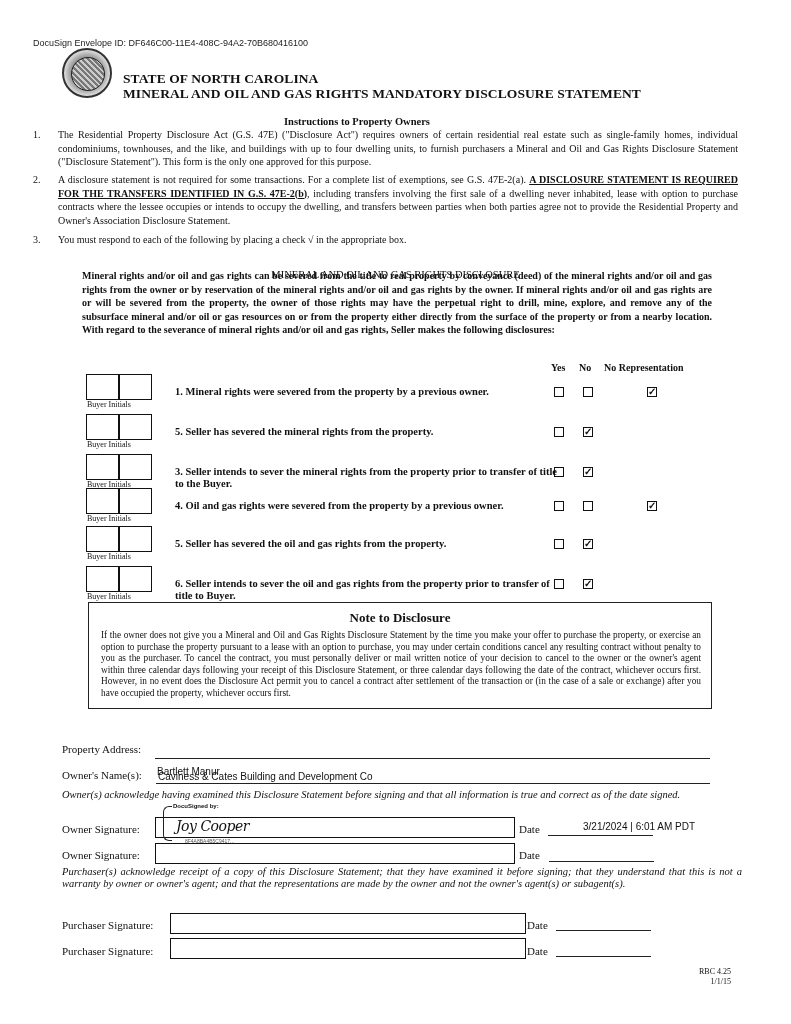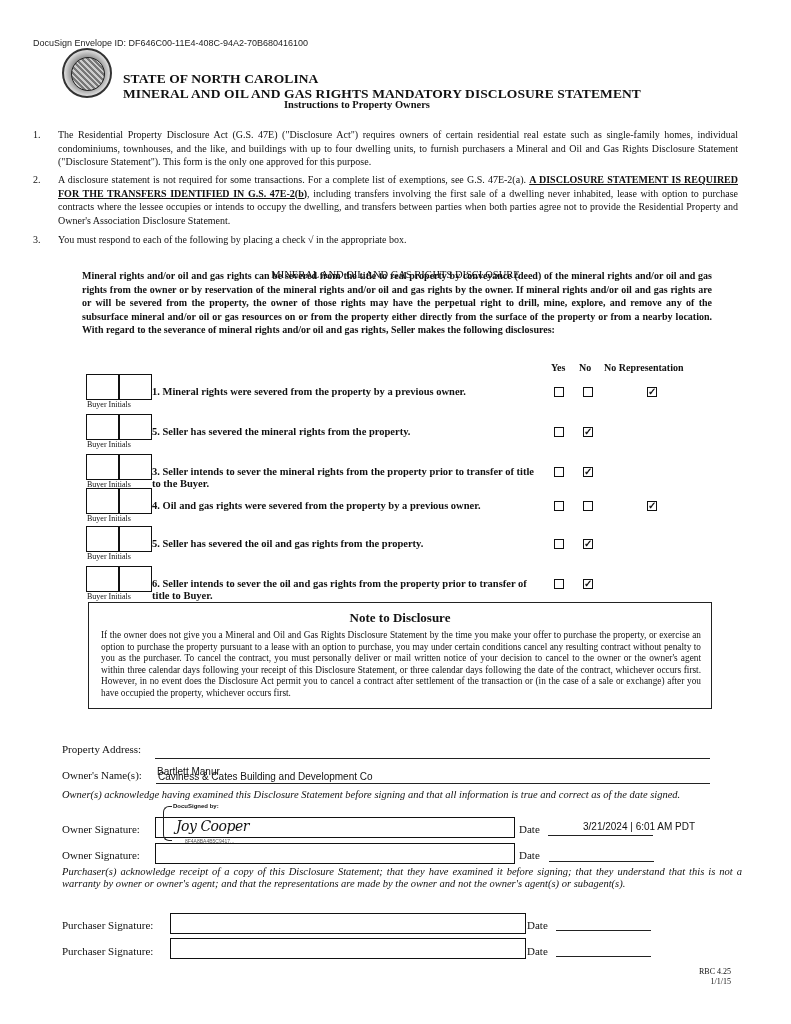--- a/index.html
+++ b/index.html
@@ -6,33 +6,33 @@
   body { width: 791px; height: 1024px; position: relative; overflow: hidden;
          font-family: "Liberation Serif", "DejaVu Serif", serif; color: #111; }
   .abs { position: absolute; }
   .envelope { left: 33px; top: 38px; font-family: "Liberation Sans", "DejaVu Sans", sans-serif; font-size: 9px; color: #222; }
   .seal { left: 62px; top: 48px; width: 50px; height: 50px; border-radius: 50%;
           border: 2px solid #333; box-sizing: border-box; background: radial-gradient(circle, #bbb 0%, #888 45%, #ddd 70%, #555 100%); }
   .seal-inner { position: absolute; left: 7px; top: 7px; width: 32px; height: 32px; border-radius: 50%; border: 1px solid #222;
                 background: repeating-linear-gradient(45deg, #777 0 2px, #ccc 2px 4px); }
   .title1 { left: 123px; top: 71px; font-size: 13.5px; font-weight: bold; letter-spacing: 0.1px; }
   .title2 { left: 123px; top: 86px; font-size: 13.5px; font-weight: bold; letter-spacing: 0.1px; }
-  .instr-head { left: 0; width: 714px; top: 99px; text-align: center; font-size: 10.5px; font-weight: bold; }
+  .instr-head { left: 0; width: 714px; top: 116px; text-align: center; font-size: 10.5px; font-weight: bold; }
   .inst { left: 33px; width: 705px; font-size: 10px; line-height: 13.5px; }
   .inst .num { position: absolute; left: 0; top: 0; }
   .inst .txt { margin-left: 25px; text-align: justify; }
   .inst u b { font-weight: bold; }
   .sec-head { left: 0; width: 791px; top: 269px; text-align: center; font-size: 10.5px; }
   .sec-body { left: 82px; width: 630px; top: 269px; font-size: 10px; line-height: 13.6px; font-weight: bold; text-align: justify; }
   .col-head { top: 362px; font-size: 10px; font-weight: bold; }
   .q-row { left: 86px; width: 640px; height: 40px; }
   .initials { position: absolute; left: 0; top: 0; width: 66px; height: 26px; border: 1.5px solid #111; box-sizing: border-box; }
   .initials::after { content: ""; position: absolute; left: 31px; top: 0; width: 1.5px; height: 100%; background: #111; }
   .initials-label { position: absolute; left: 1px; top: 26px; font-size: 8px; white-space: nowrap; }
-  .q-text { position: absolute; left: 66px; top: 12px; width: 390px; font-size: 10.5px; font-weight: bold; line-height: 12px; }
+  .q-text { position: absolute; left: 89px; top: 12px; width: 390px; font-size: 10.5px; font-weight: bold; line-height: 12px; }
   .cb { position: absolute; width: 10px; height: 10px; border: 1.5px solid #111; box-sizing: border-box; top: 13px; font-size: 10px; line-height: 7px; font-weight: bold; text-align: center; }
   .cb.yes { left: 468px; } .cb.no { left: 497px; } .cb.norep { left: 561px; }
   .note-box { left: 88px; top: 602px; width: 624px; height: 107px; border: 1px solid #222; box-sizing: border-box; }
   .note-title { position: absolute; left: 0; width: 100%; top: 7px; text-align: center; font-size: 13px; font-weight: bold; }
   .note-body { position: absolute; left: 12px; width: 600px; top: 27px; font-size: 9.3px; line-height: 11.6px; text-align: justify; }
   .field-label { font-size: 11px; }
   .field-val { font-family: "Liberation Sans", "DejaVu Sans", sans-serif; font-size: 10px; }
   .uline { border-bottom: 1px solid #222; height: 0; }
   .ital { font-style: italic; font-size: 10.5px; line-height: 12px; width: 680px; text-align: justify; }
   .sig-box { border: 1.5px solid #111; box-sizing: border-box; height: 21px; width: 360px; }

